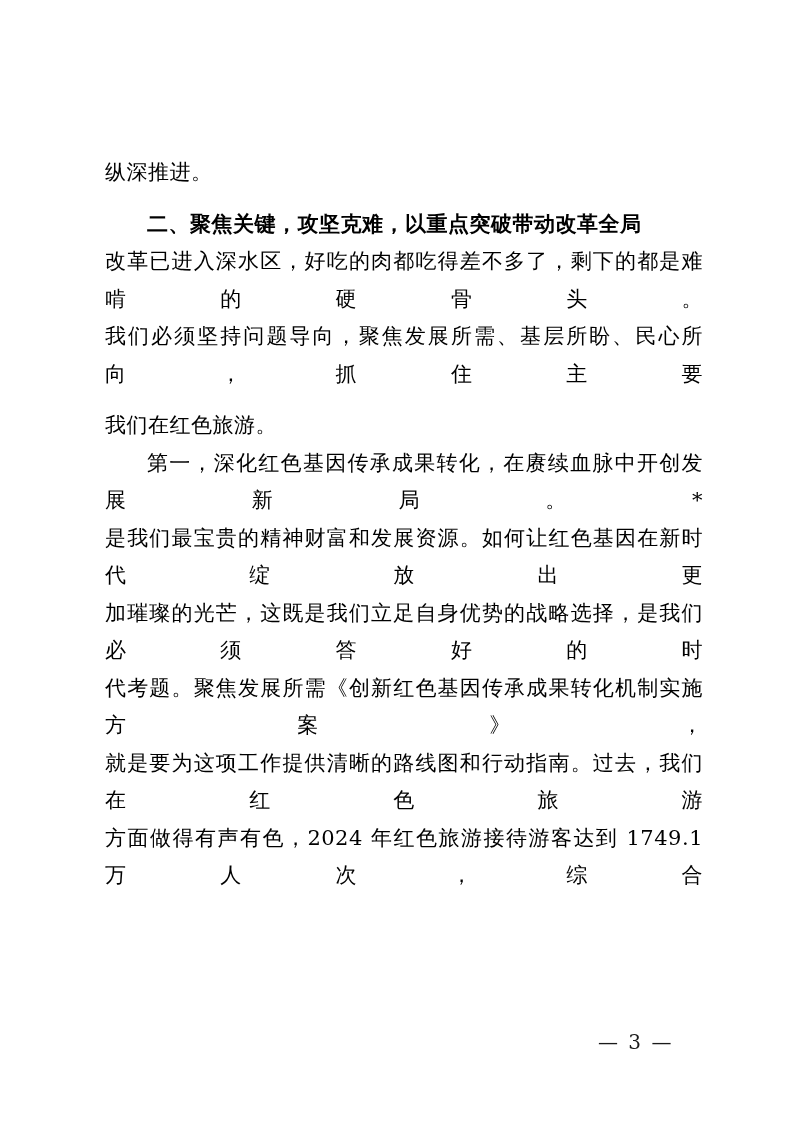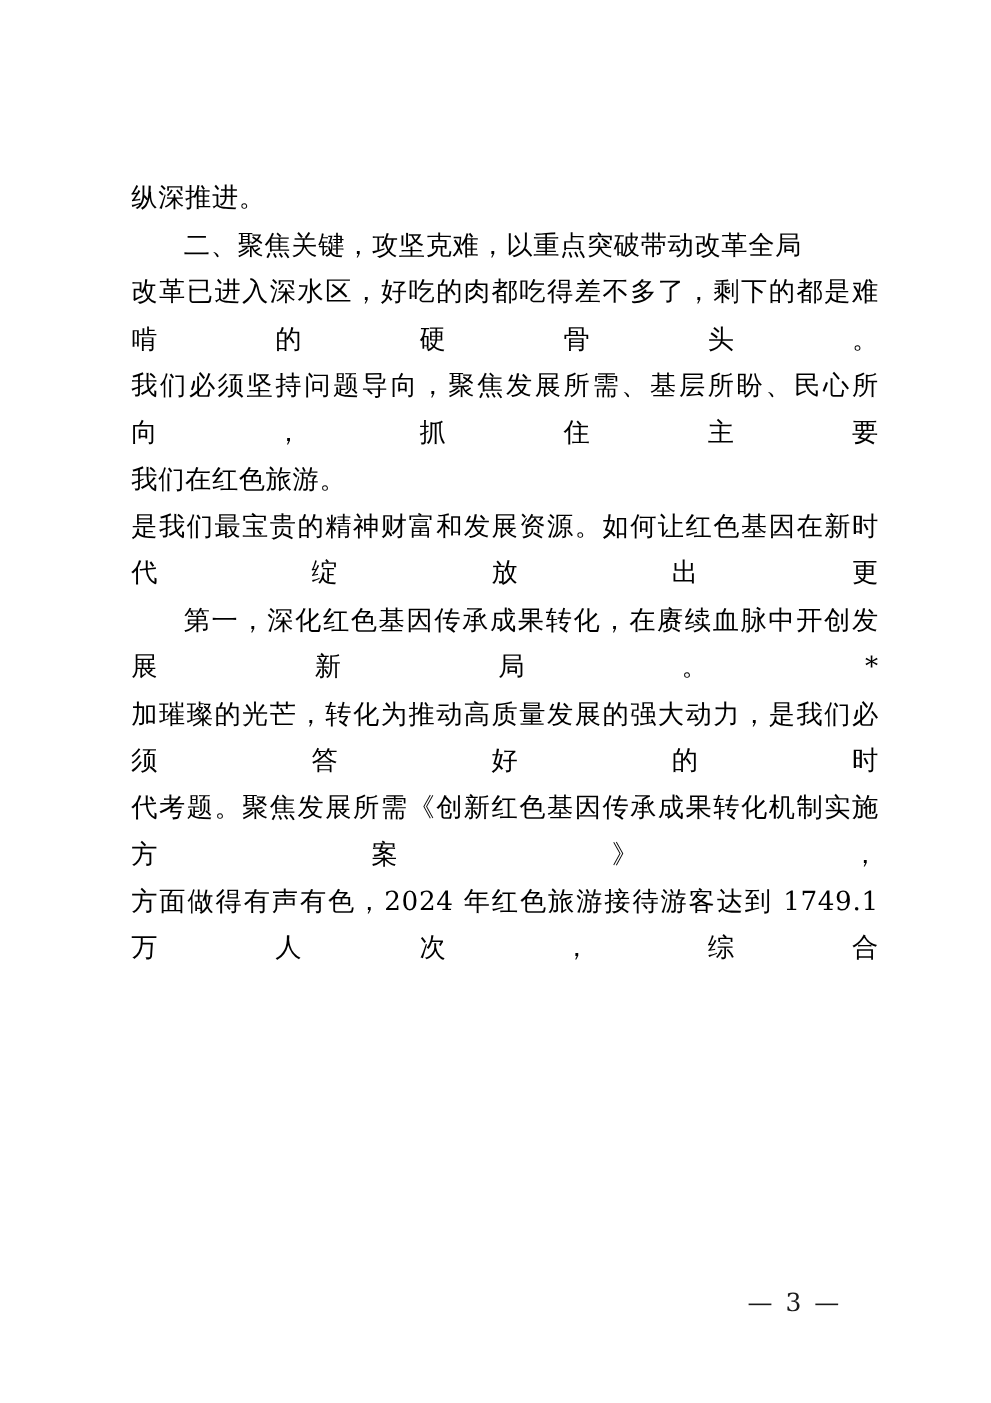--- a/index.html
+++ b/index.html
@@ -25,27 +25,28 @@
     line-height: 37.5px;
   }
   .line {
     text-align: justify;
     text-align-last: justify;
     white-space: normal;
     letter-spacing: 0.5px;
   }
   .line.nolast {
     text-align-last: left;
+    margin-top: 14px;
   }
   .line.first {
     text-indent: 2em;
   }
   .line.heading {
     font-family: "DejaVu Sans", "Liberation Sans", sans-serif;
-    font-weight: 400;
+    font-weight: 700;
     letter-spacing: 0.5px;
   }
   .footer {
     position: absolute;
     left: 598px;
     top: 1028px;
     font-size: 20px;
     line-height: 28px;
     color: #1a1a1a;
     font-family: "DejaVu Serif", "Liberation Serif", serif;
@@ -55,22 +56,23 @@
 </head>
 <body>
 
 <div class="page">
   <div class="doc-body">
       <div class="line tail nolast">纵深推进。</div>
       <div class="line heading first nolast">二、聚焦关键，攻坚克难，以重点突破带动改革全局</div>
       <div class="line para">改革已进入深水区，好吃的肉都吃得差不多了，剩下的都是难啃的硬骨头。</div>
       <div class="line para">我们必须坚持问题导向，聚焦发展所需、基层所盼、民心所向，抓住主要</div>
       <div class="line para nolast">我们在红色旅游。</div>
+      <div class="line para first">第一，深化红色基因传承成果转化，在赓续血脉中开创发展新局。*</div>
       <div class="line para">是我们最宝贵的精神财富和发展资源。如何让红色基因在新时代绽放出更</div>
-      <div class="line para first">第一，深化红色基因传承成果转化，在赓续血脉中开创发展新局。*</div>
-      <div class="line para">加璀璨的光芒，转化为推动高质量发展的强大动力，是我们必须答好的时</div>
+      <div class="line para">加璀璨的光芒，这既是我们立足自身优势的战略选择，是我们必须答好的时</div>
       <div class="line para">代考题。聚焦发展所需《创新红色基因传承成果转化机制实施方案》，</div>
+      <div class="line para">就是要为这项工作提供清晰的路线图和行动指南。过去，我们在红色旅游</div>
       <div class="line para">方面做得有声有色，2024 年红色旅游接待游客达到 1749.1 万人次，综合</div>
     </div>
   <div class="footer">
     <span>— 3 —</span>
   </div>
 </div>
 
 </body></html>

